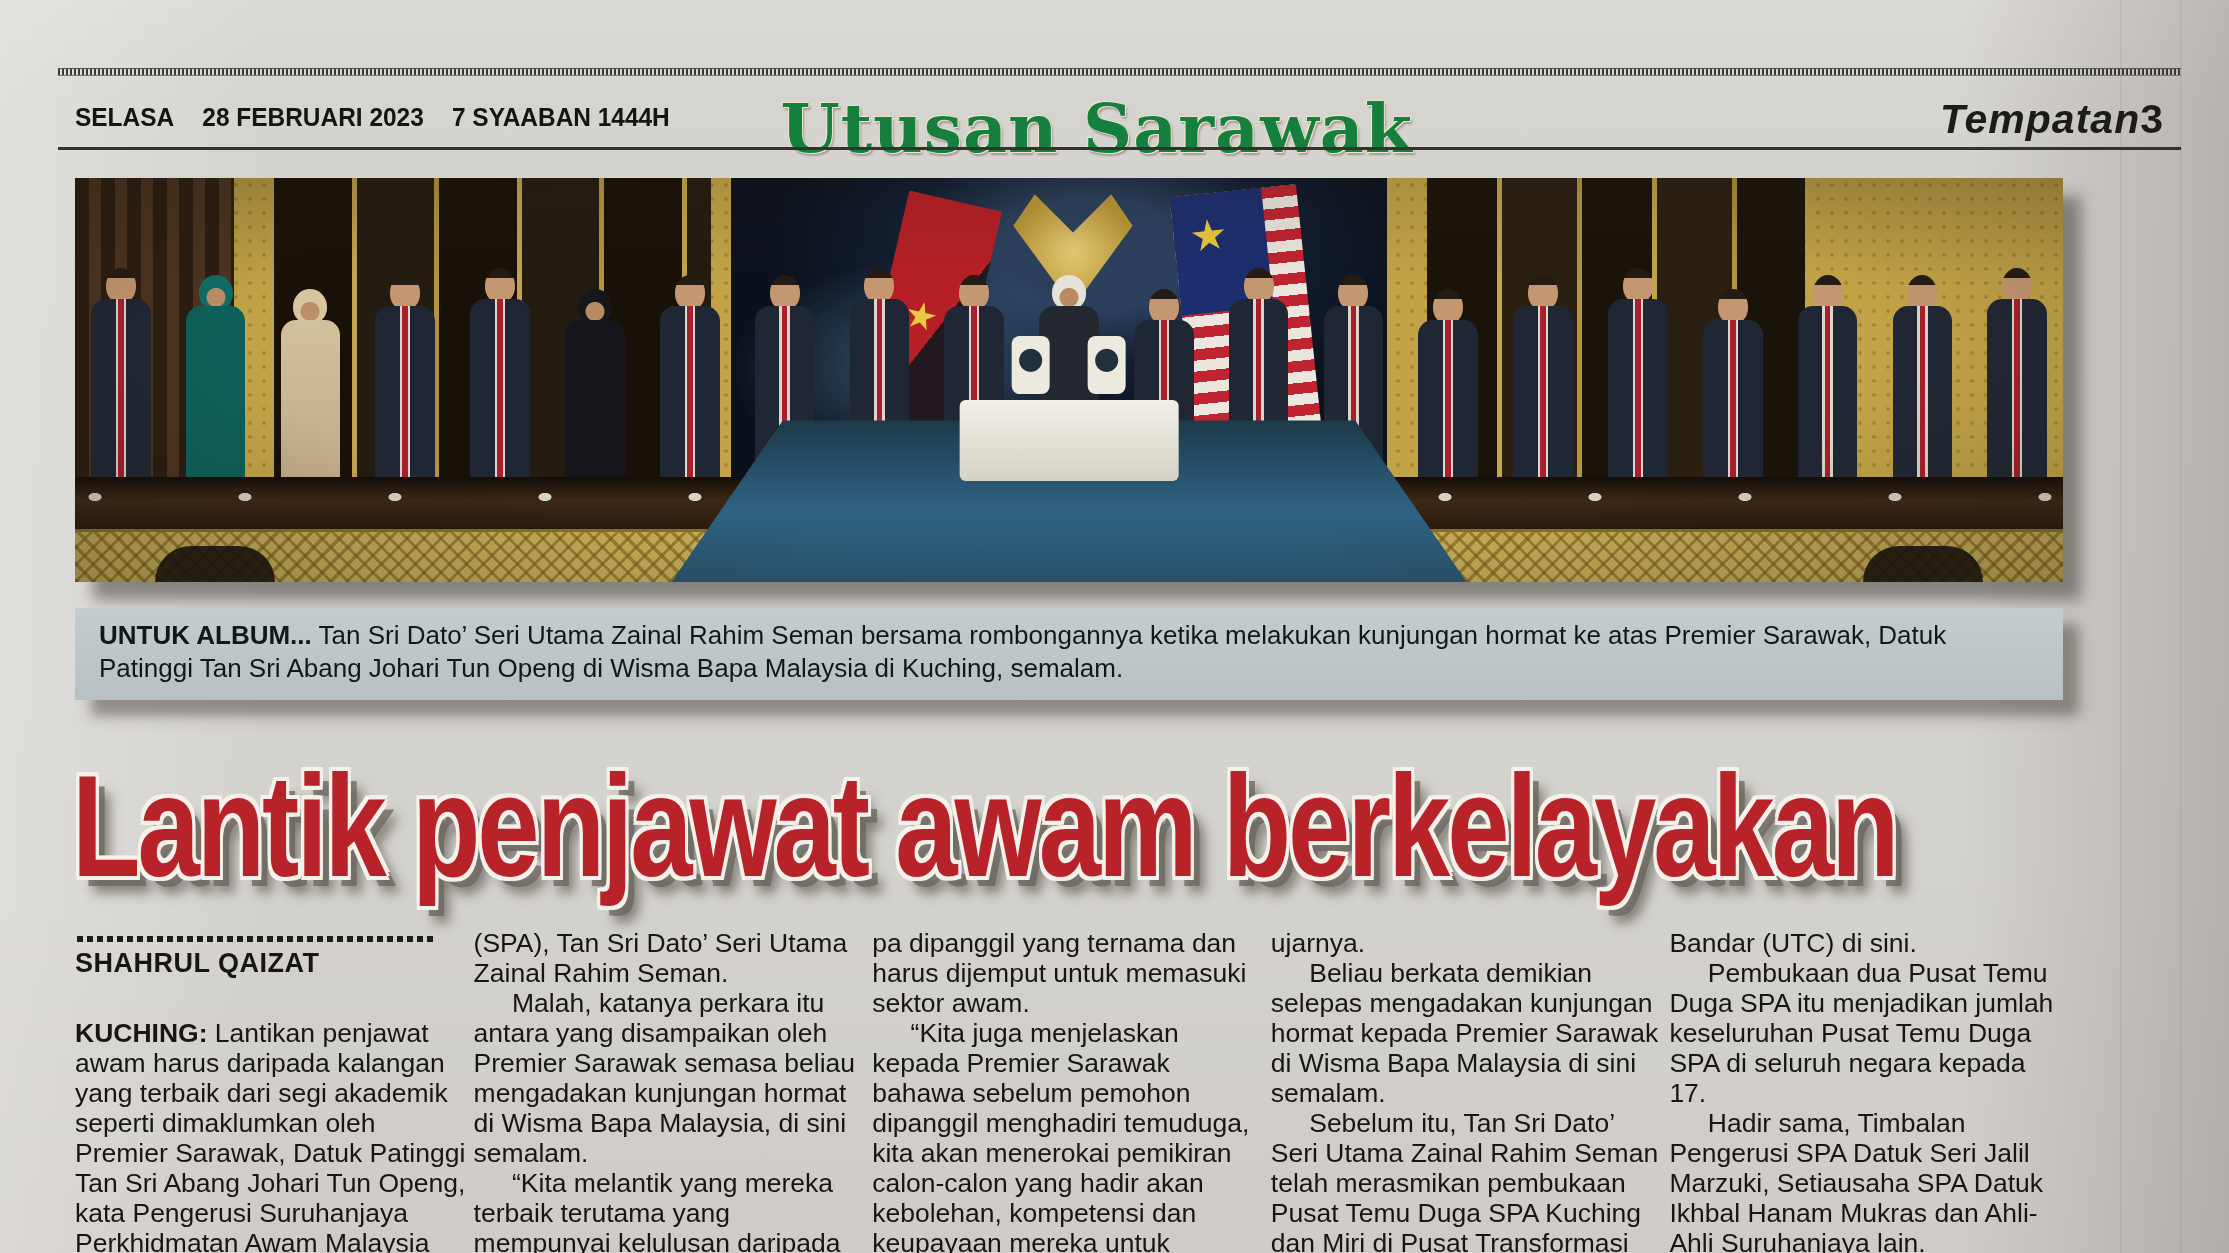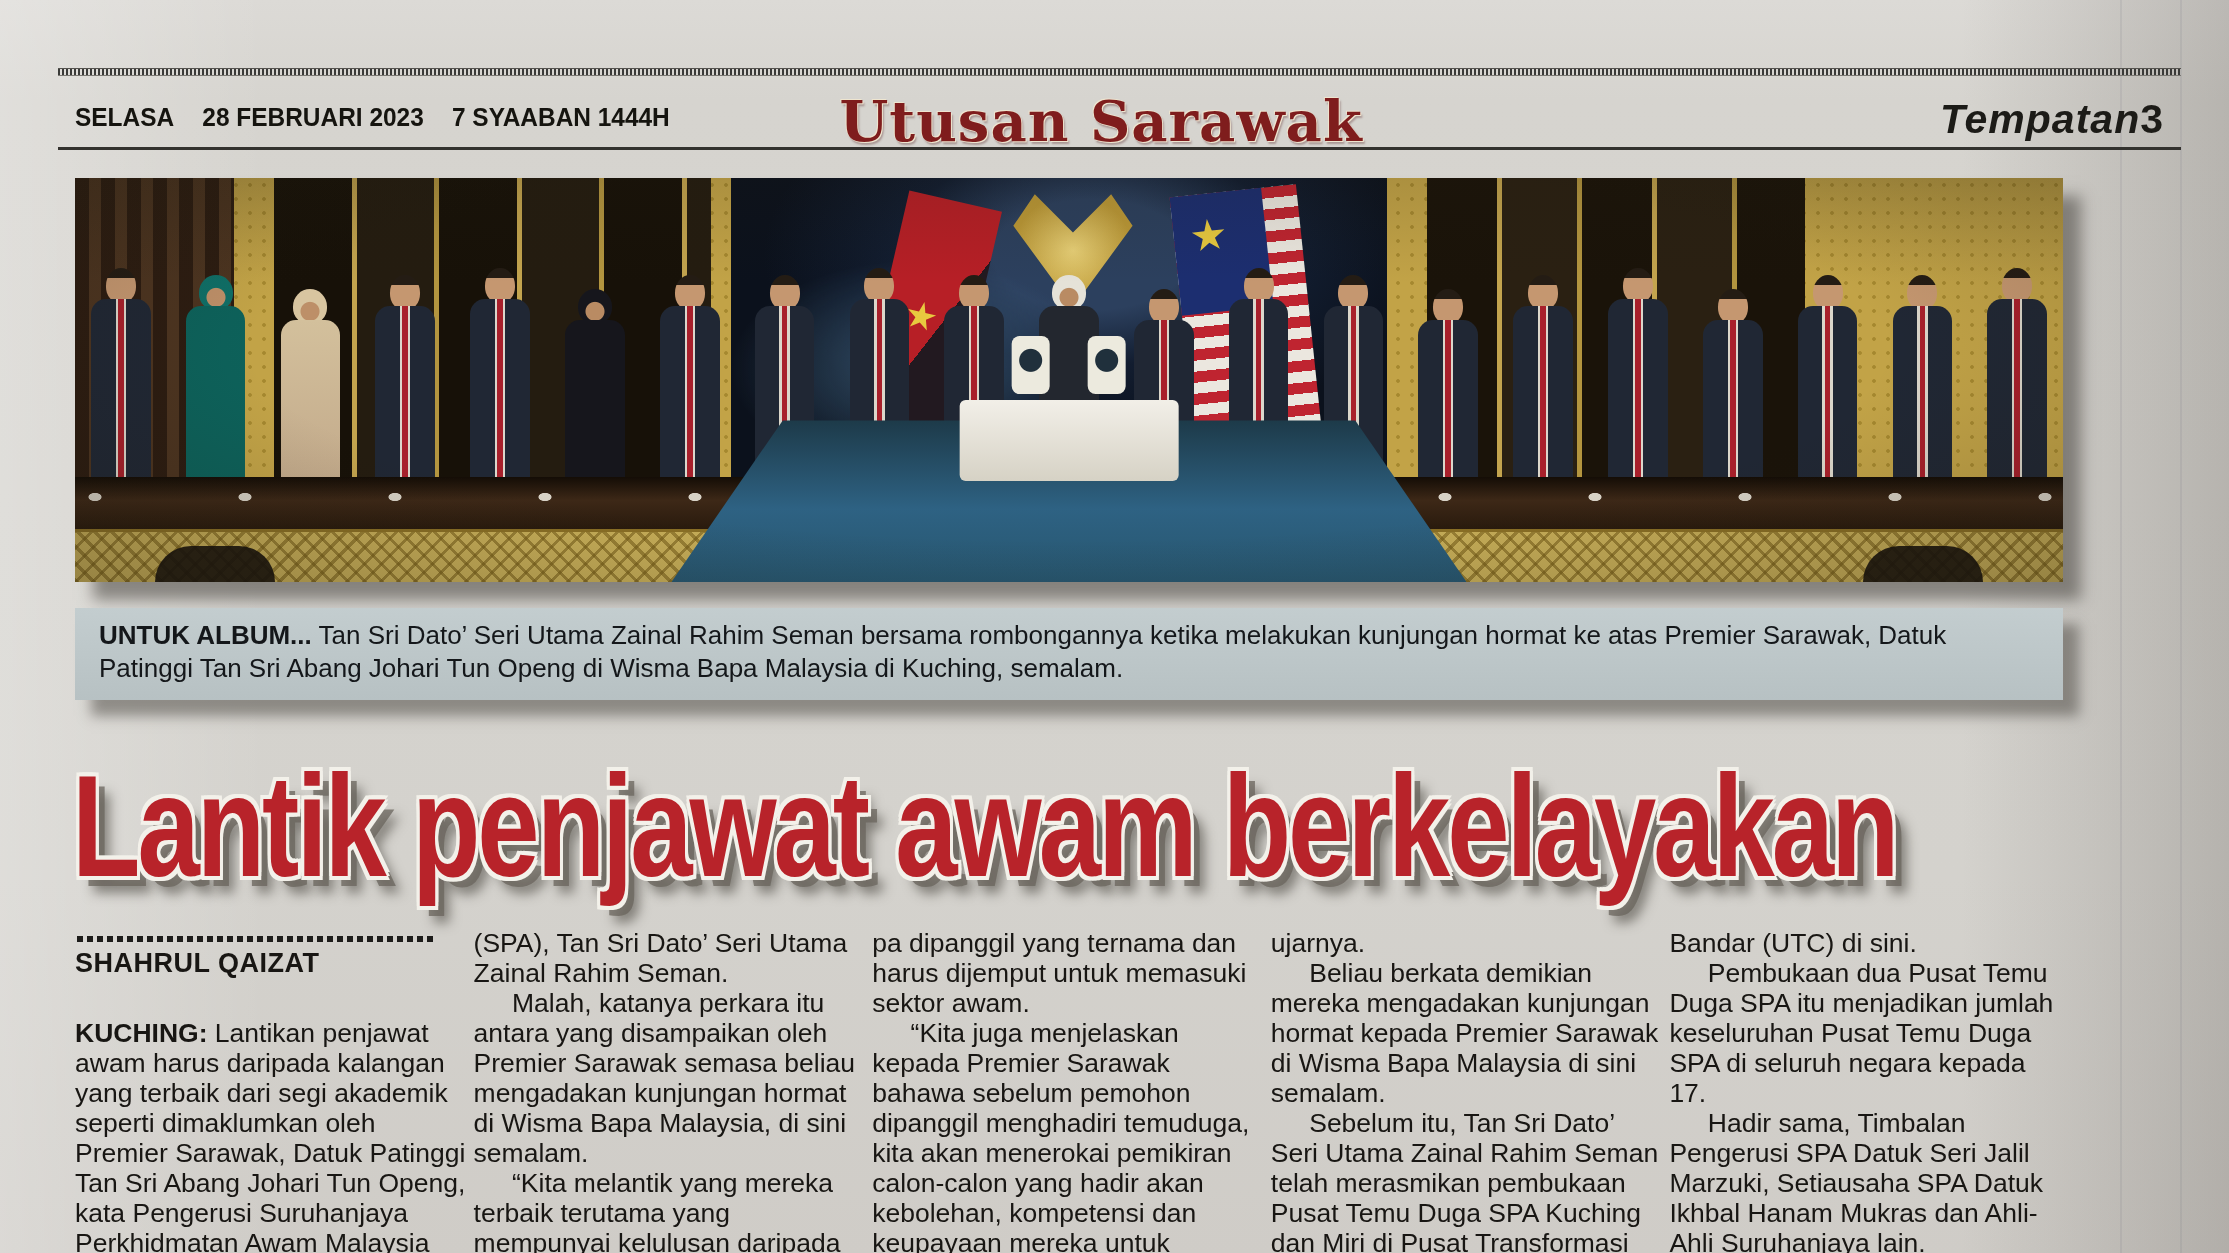--- a/index.html
+++ b/index.html
@@ -21,22 +21,22 @@
     position:absolute; left:58px; right:48px; top:68px; height:8px;
     background:
       repeating-linear-gradient(90deg, #3a3a38 0 2px, rgba(0,0,0,0) 2px 4px);
     border-top:1px solid #55534f; border-bottom:1px solid #7a7873;
   }
   .header-row { position:absolute; left:75px; right:60px; top:88px; height:62px; }
   .dateline { position:absolute; left:0; top:14px; display:flex; gap:30px;
     font-weight:bold; font-size:26px; letter-spacing:0; color:#15140f;
     transform:scaleX(.94); transform-origin:left; white-space:nowrap; }
   .masthead { position:absolute; left:50%; top:0; transform:translateX(-54%);
-    font-family:"DejaVu Serif", serif; font-weight:bold; font-size:56px;
-    color:#7f1d1d; letter-spacing:1px; white-space:nowrap;
+    font-family:"DejaVu Serif", serif; font-weight:bold; font-size:68px;
+    color:#15803d; letter-spacing:1px; white-space:nowrap;
     text-shadow:1px 1px 0 #efe5cf, -1px -1px 0 #efe5cf, 2px 3px 2px rgba(90,40,40,.35); }
   .section-box { position:absolute; right:6px; top:8px; display:flex; align-items:baseline; }
   .section-name { font-size:41px; font-weight:bold; font-style:italic; color:#1c1b17; letter-spacing:1px; }
   .page-num { font-size:41px; font-weight:bold; color:#1c1b17; }
   .rule-thin { position:absolute; left:58px; right:48px; top:147px; height:3px; background:#33322e; }
 
   
   .photo { position:absolute; left:75px; top:178px; width:1988px; height:404px;
     overflow:hidden; box-shadow:18px 18px 14px rgba(70,66,60,.55);
     background-color:#c2a347;
@@ -219,21 +219,21 @@
     <p>(SPA), Tan Sri Dato’ Seri Utama Zainal Rahim Seman.</p>
     <p class="indent">Malah, katanya perkara itu antara yang disampaikan oleh Premier Sarawak semasa beliau mengadakan kunjungan hormat di Wisma Bapa Malaysia, di sini semalam.</p>
     <p class="indent">“Kita melantik yang mereka terbaik terutama yang mempunyai kelulusan daripada bebera-</p>
   </div>
   <div class="col">
     <p>pa dipanggil yang ternama dan harus dijemput untuk memasuki sektor awam.</p>
     <p class="indent">“Kita juga menjelaskan kepada Premier Sarawak bahawa sebelum pemohon dipanggil menghadiri temuduga, kita akan menerokai pemikiran calon-calon yang hadir akan kebolehan, kompetensi dan keupayaan mereka untuk menjadi penjawat awam,”</p>
   </div>
   <div class="col">
     <p>ujarnya.</p>
-    <p class="indent">Beliau berkata demikian mereka mengadakan kunjungan hormat kepada Premier Sarawak di Wisma Bapa Malaysia di sini semalam.</p>
+    <p class="indent">Beliau berkata demikian selepas mengadakan kunjungan hormat kepada Premier Sarawak di Wisma Bapa Malaysia di sini semalam.</p>
     <p class="indent">Sebelum itu, Tan Sri Dato’ Seri Utama Zainal Rahim Seman telah merasmikan pembukaan Pusat Temu Duga SPA Kuching dan Miri di Pusat Transformasi</p>
   </div>
   <div class="col">
     <p>Bandar (UTC) di sini.</p>
     <p class="indent">Pembukaan dua Pusat Temu Duga SPA itu menjadikan jumlah keseluruhan Pusat Temu Duga SPA di seluruh negara kepada 17.</p>
     <p class="indent">Hadir sama, Timbalan Pengerusi SPA Datuk Seri Jalil Marzuki, Setiausaha SPA Datuk Ikhbal Hanam Mukras dan Ahli-Ahli Suruhanjaya lain.</p>
   </div>
 </div>
 
 </body></html>

